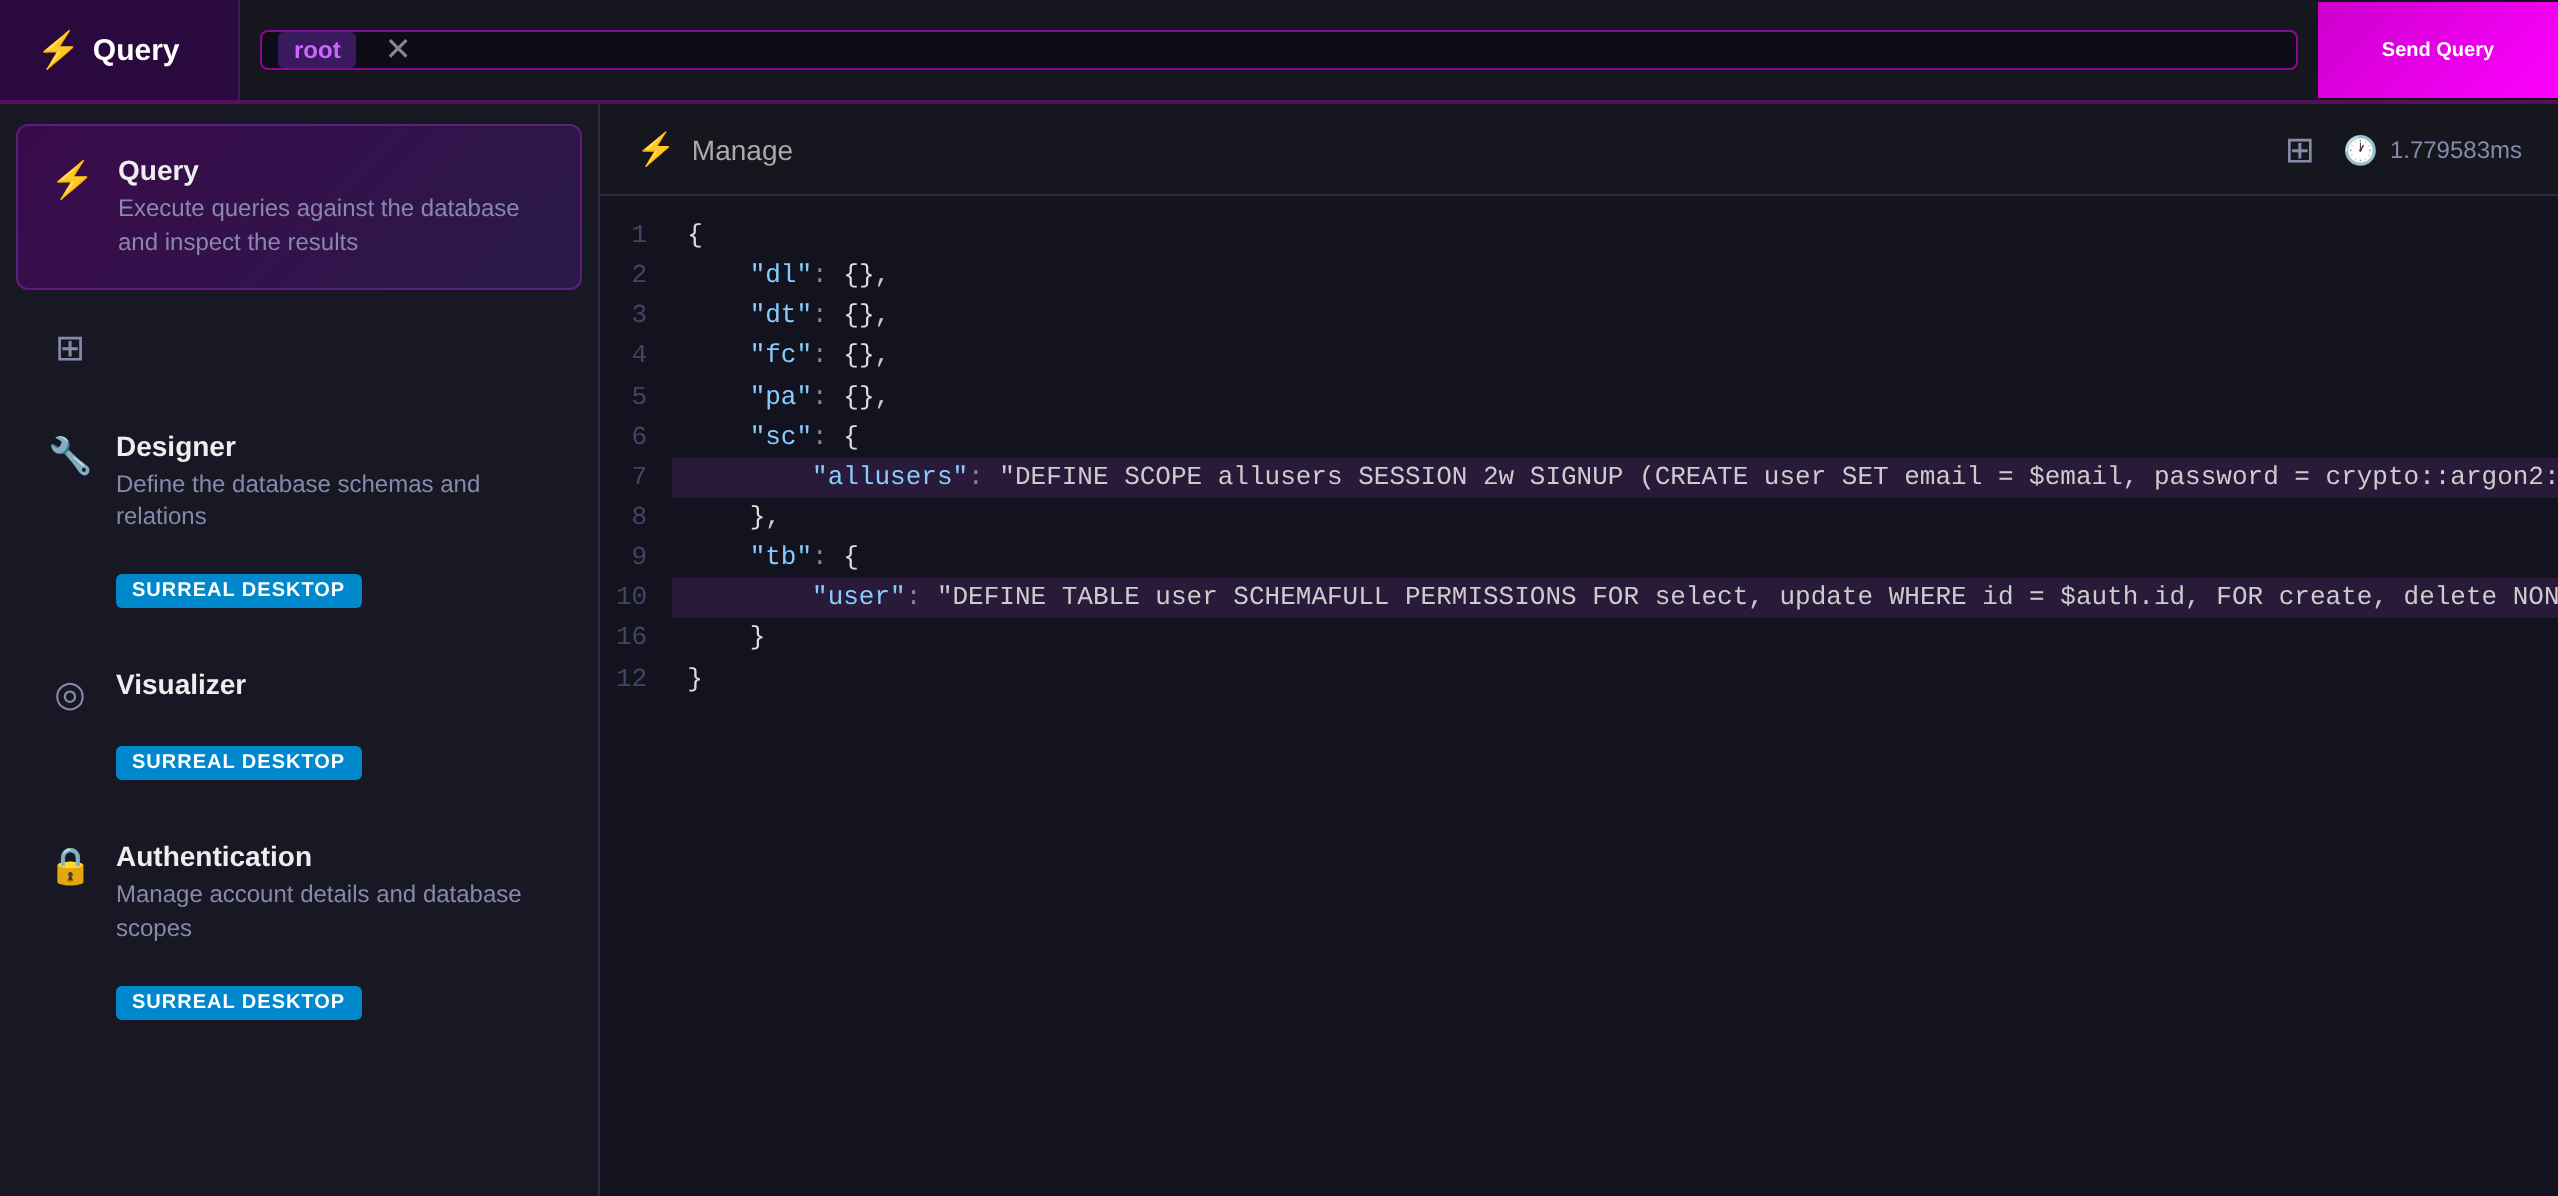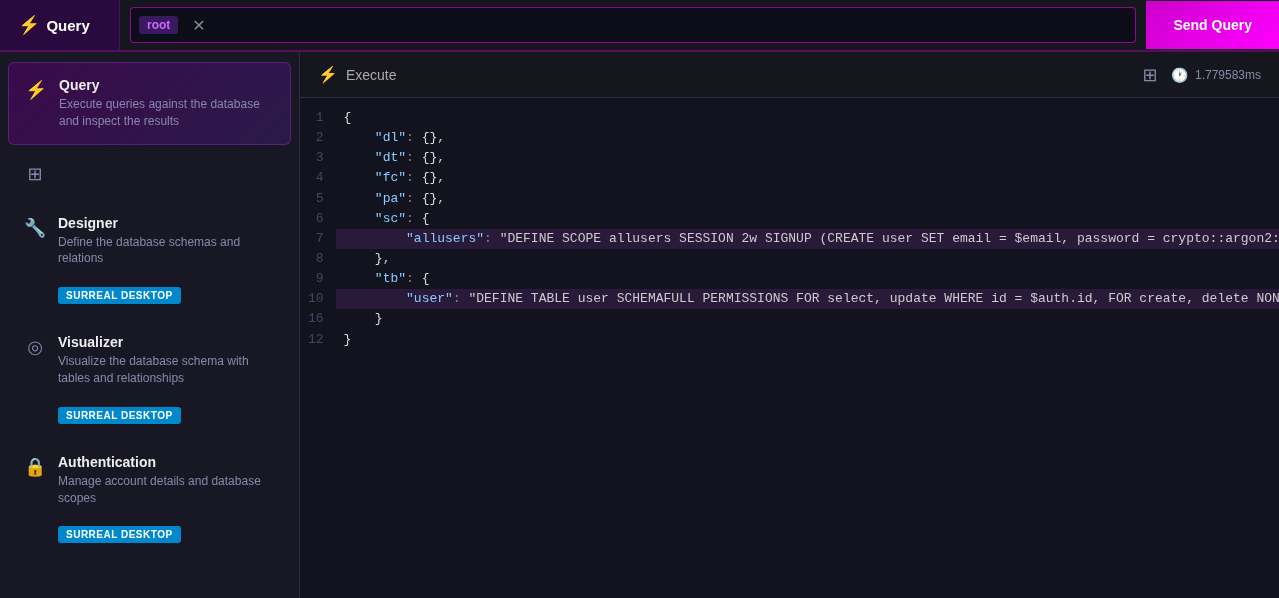--- a/index.html
+++ b/index.html
@@ -42,21 +42,21 @@
       font-size: 15px;
     }
     .url-bar {
       flex: 1;
       display: flex;
       align-items: center;
       background: #0d0d1a;
       border: 1.5px solid #ff00ff88;
       border-radius: 4px;
       margin: 8px 10px;
-      height: 36px;
+      height: 20px;
       padding: 0 8px;
     }
     .url-badge {
       background: #3a1a5e;
       color: #cc66ff;
       font-size: 12px;
       font-weight: 600;
       padding: 2px 8px;
       border-radius: 3px;
       margin-right: 10px;
@@ -69,21 +69,21 @@
     }
     .url-clear {
       color: #888;
       cursor: pointer;
       font-size: 16px;
       padding: 0 4px;
     }
     .send-btn {
       background: linear-gradient(135deg, #cc00cc, #ff00ff);
       color: #fff;
-      font-size: 14px;
+      font-size: 10px;
       font-weight: 600;
       padding: 0 27px;
       height: 48px;
       border: none;
       cursor: pointer;
       white-space: nowrap;
       min-width: 120px;
     }
 
     
@@ -258,33 +258,33 @@
       </div>
       <div class="sidebar-item">
         <span class="sidebar-icon normal-icon">⊞</span>
       </div>
       <div class="sidebar-item">
         <span class="sidebar-icon normal-icon">🔧</span>
         <div class="sidebar-content"><div class="sidebar-title">Designer</div><div class="sidebar-desc">Define the database schemas and relations</div><span class="surreal-badge">SURREAL DESKTOP</span></div>
       </div>
       <div class="sidebar-item">
         <span class="sidebar-icon normal-icon">◎</span>
-        <div class="sidebar-content"><div class="sidebar-title">Visualizer</div><div class="sidebar-desc">Visualize the database schema with tables and relationships</div><span class="surreal-badge">SURREAL DESKTOP</span></div>
+        <div class="sidebar-content"><div class="sidebar-title">Visualizer</div><span class="surreal-badge">SURREAL DESKTOP</span></div>
       </div>
       <div class="sidebar-item">
         <span class="sidebar-icon normal-icon">🔒</span>
         <div class="sidebar-content"><div class="sidebar-title">Authentication</div><div class="sidebar-desc">Manage account details and database scopes</div><span class="surreal-badge">SURREAL DESKTOP</span></div>
       </div>
     </div>
 
   <div class="content">
     <div class="result-header">
       <div class="result-title">
         <span class="lightning">⚡</span>
-        <span>Execute</span>
+        <span>Manage</span>
       </div>
       <div class="result-actions">
         <span class="grid-icon">⊞</span>
         <div class="timer">
           <span class="timer-icon">🕐</span>
           <span>1.779583ms</span>
         </div>
       </div>
     </div>
     <div class="code-panel">

